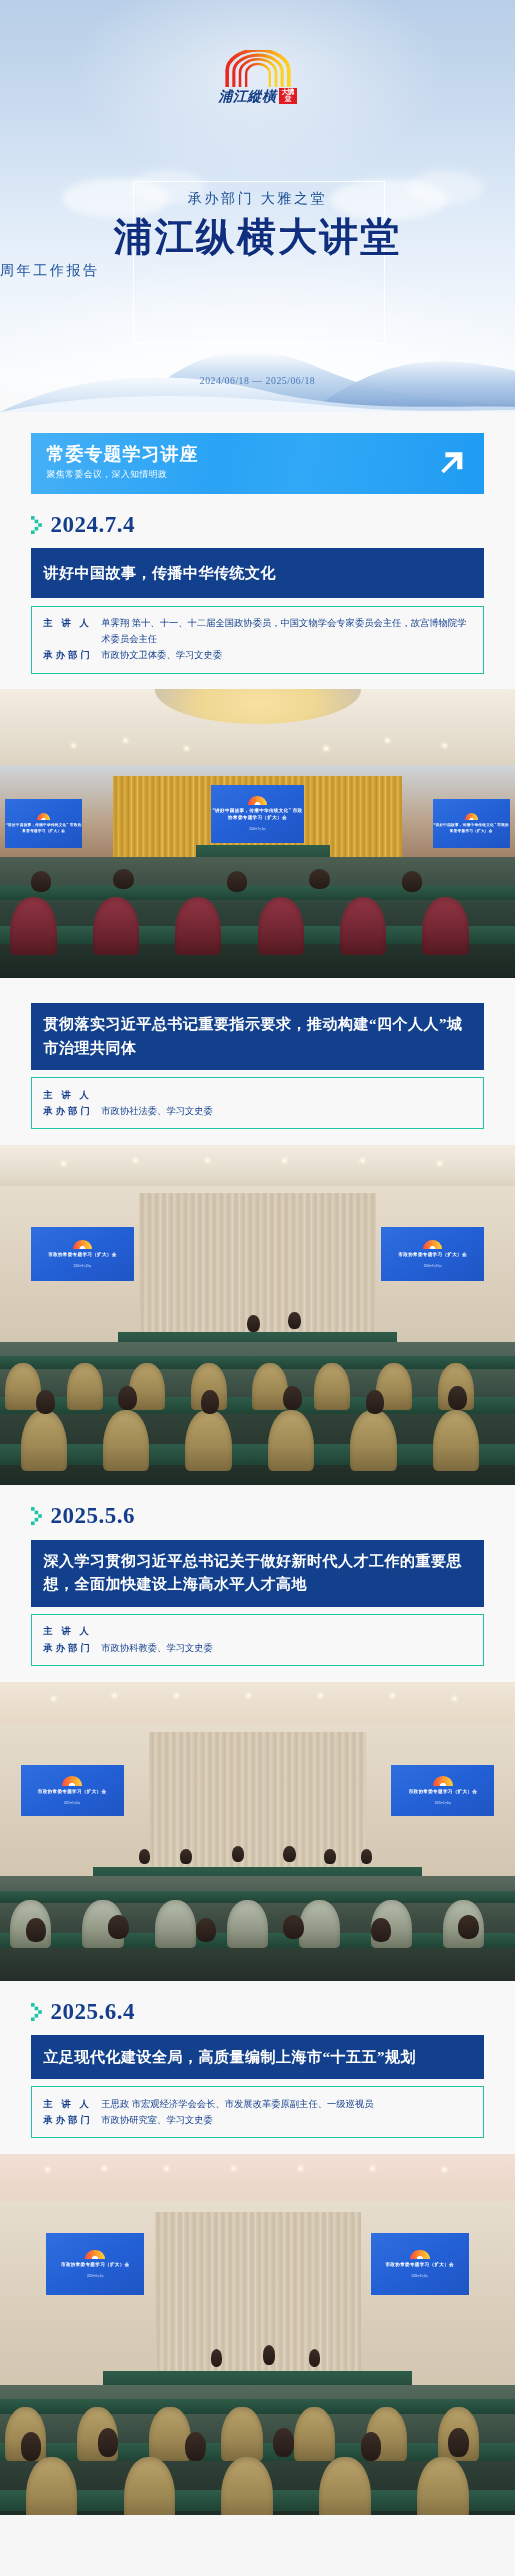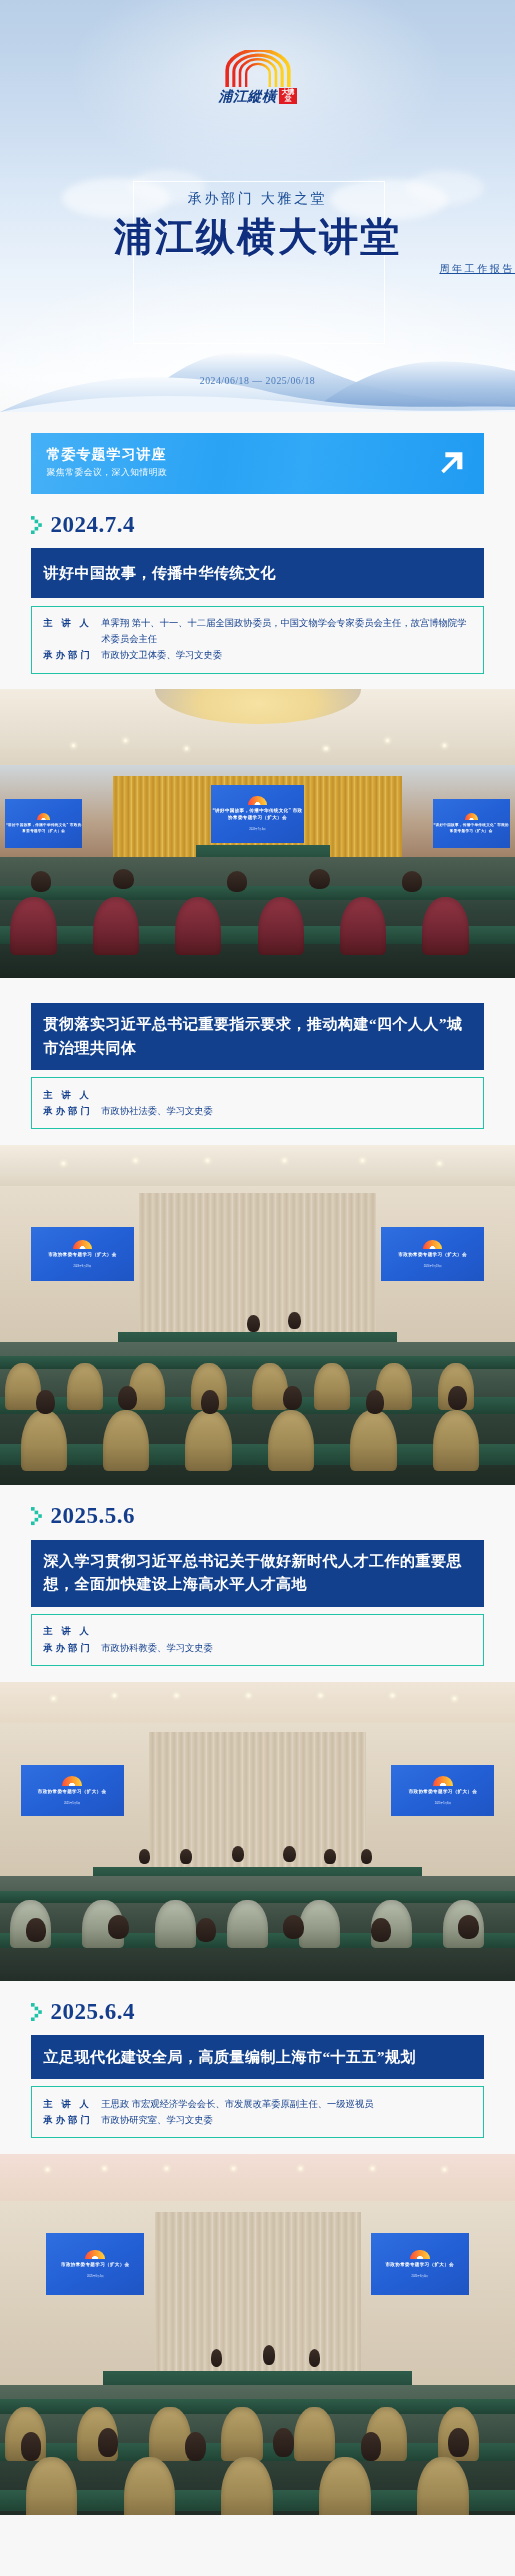--- a/index.html
+++ b/index.html
@@ -58,40 +58,40 @@
     font-size:14px; letter-spacing:2.6px; color:#1a4d96; font-weight:400;
     font-family:"Liberation Sans","DejaVu Sans",sans-serif;
   }
   .hero-title{
     position:absolute; left:0; right:0; top:210px; text-align:center;
     font-family:"Liberation Serif","DejaVu Serif",serif;
     font-size:39px; font-weight:700; letter-spacing:2.1px; color:#102e7e;
     text-shadow:0 1px 0 rgba(255,255,255,.35);
   }
   .hero-sub2{
-    position:absolute; left:0; right:0; top:262px; text-align:right;
-    font-size:10px; letter-spacing:2.6px; color:#1b4f9c;text-decoration:underline;
+    position:absolute; left:0; right:0; top:262px; text-align:left;
+    font-size:14px; letter-spacing:2.6px; color:#1b4f9c;
   }
   .hero-dates{
     position:absolute; left:0; right:0; top:375px; text-align:center;
     font-family:"Liberation Serif","DejaVu Serif",serif;
     font-size:9.8px; letter-spacing:0.5px; color:#4a7ab8;
   }
   
   .mtn{ position:absolute; left:0; bottom:0; width:515px; height:108px; }
 
   
   .section-banner{
     position:relative; margin:20.6px auto 0; width:453px; height:61px;
     background:linear-gradient(100deg,#45b0f6 0%, #2aa3f5 42%, #31a9f7 60%, #1f9bf2 100%);
     display:flex; align-items:center; padding:0 15.5px;
   }
   .sb-texts{ flex:1; }
   .sb-title{
-    color:#fff; font-size:14px; font-weight:700; letter-spacing:1px; line-height:1.08;
+    color:#fff; font-size:18px; font-weight:700; letter-spacing:1px; line-height:1.08;
     font-family:"Liberation Serif","DejaVu Serif",serif;
   }
   .sb-sub{ color:#fff; font-size:8.8px; letter-spacing:0.5px; margin-top:4.1px; opacity:.97; }
   .sb-arrow{ width:32px; height:32px; flex:0 0 32px; margin-right:2.1px; }
 
   
   .event{ width:515px; padding-top:15.5px; }
   .ev-inner{ width:453px; margin:0 auto; }
 
   .ev-date-row{ display:flex; align-items:center; gap:6.2px; height:30px; }

